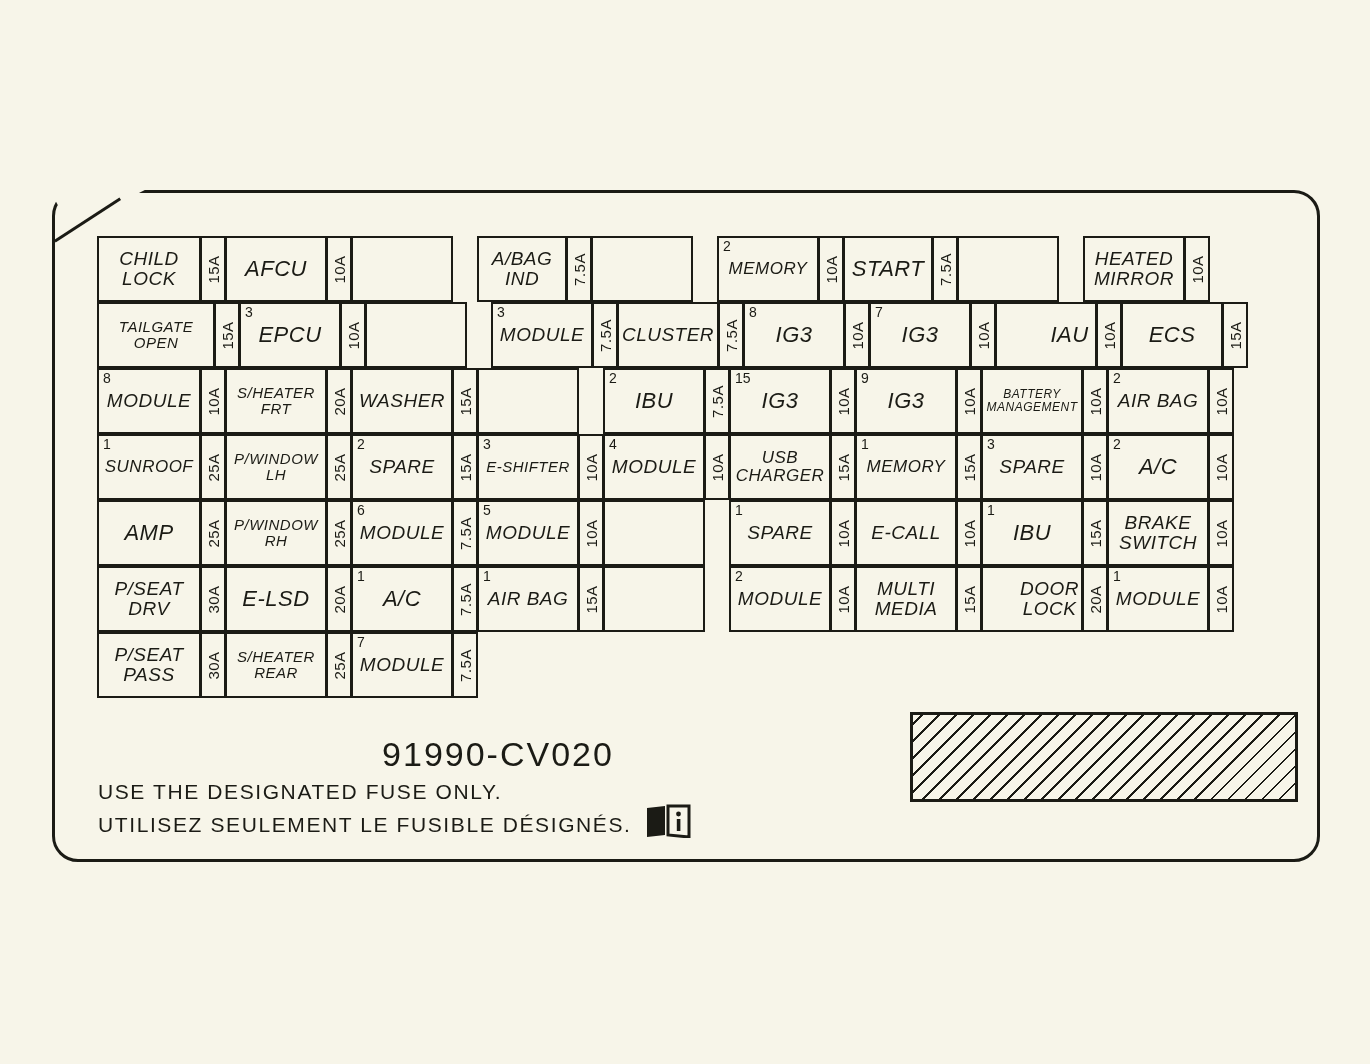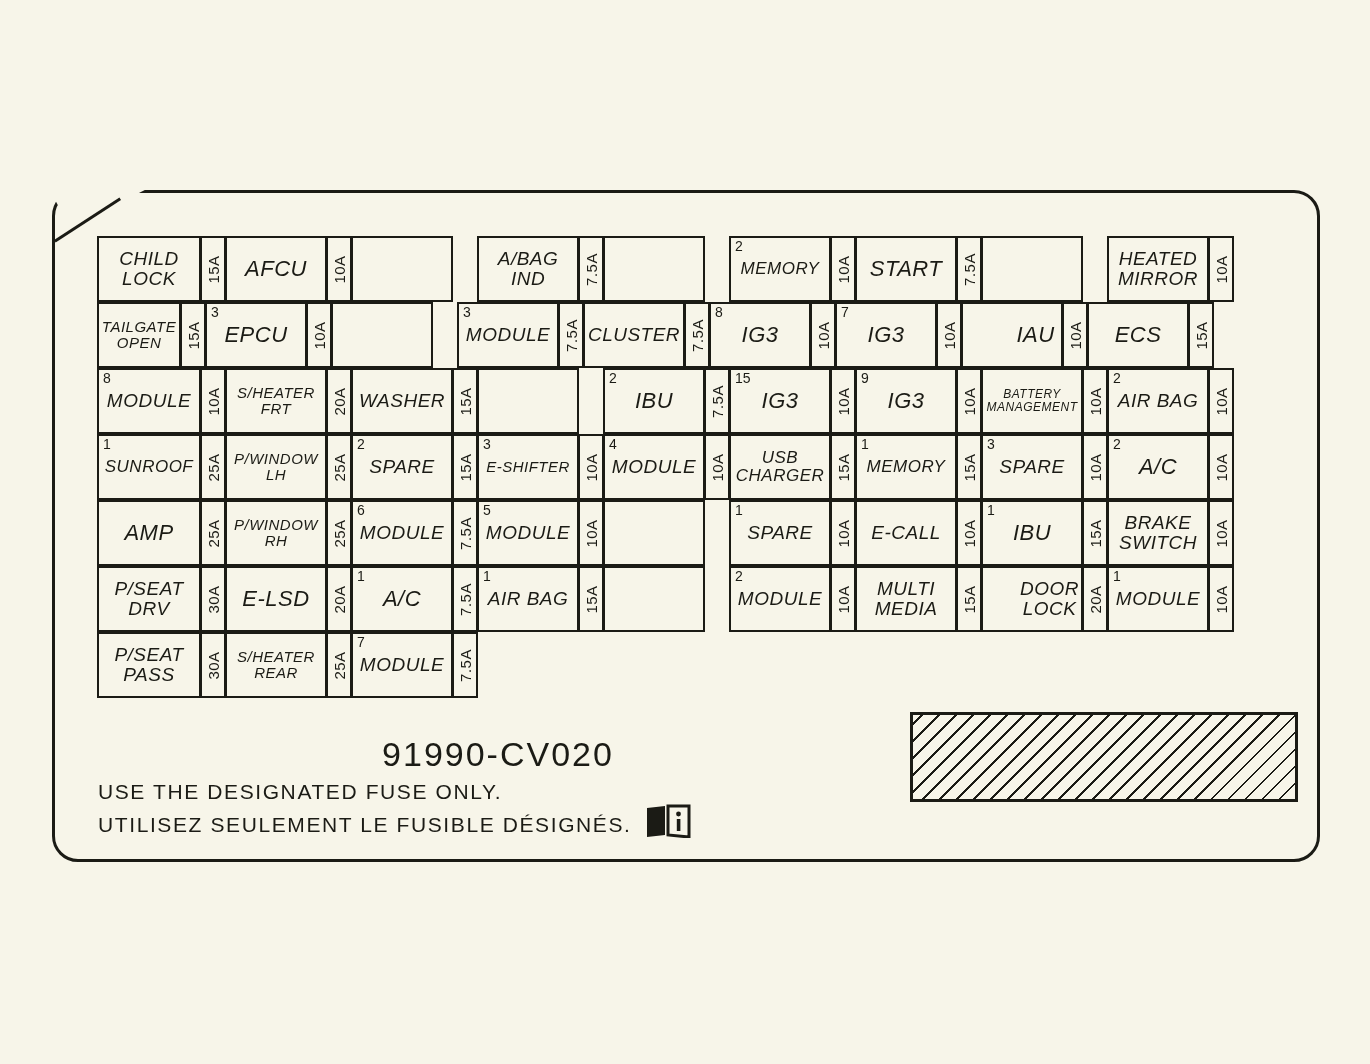--- a/index.html
+++ b/index.html
@@ -148,54 +148,54 @@
         <span>15A</span>
       </div>
       <div class="cell" style="width: 102px; height: 66px;">
         <div class="label fs22">AFCU</div>
       </div>
       <div class="amp" style="height: 66px;">
         <span>10A</span>
       </div>
       <div class="cell empty" style="width: 102px; height: 66px;"></div>
       <div class="cell blank" style="width: 26px; height: 66px;"></div>
-      <div class="cell" style="width: 102px; height: 66px; justify-content: center;">
+      <div class="cell" style="width: 90px; height: 66px; justify-content: center;">
         <div class="label fs19">A/BAG
 IND</div>
       </div>
       <div class="amp" style="height: 66px;">
         <span>7.5A</span>
       </div>
       <div class="cell empty" style="width: 102px; height: 66px;"></div>
       <div class="cell blank" style="width: 26px; height: 66px;"></div>
       <div class="cell" style="width: 102px; height: 66px;">
         <div class="num">2</div>
         <div class="label fs17">MEMORY</div>
       </div>
       <div class="amp" style="height: 66px;">
         <span>10A</span>
       </div>
-      <div class="cell" style="width: 102px; height: 66px;">
+      <div class="cell" style="width: 90px; height: 66px;">
         <div class="label fs22">START</div>
       </div>
       <div class="amp" style="height: 66px;">
         <span>7.5A</span>
       </div>
       <div class="cell empty" style="width: 102px; height: 66px;"></div>
       <div class="cell blank" style="width: 26px; height: 66px;"></div>
       <div class="cell" style="width: 102px; height: 66px;">
         <div class="label fs19">HEATED
 MIRROR</div>
       </div>
       <div class="amp" style="height: 66px;">
         <span>10A</span>
       </div>
     </div>
     <div class="row" style="height: 66px;">
-      <div class="cell" style="width: 84px; height: 66px;">
+      <div class="cell" style="width: 118px; height: 66px;">
         <div class="label fs15">TAILGATE
 OPEN</div>
       </div>
       <div class="amp" style="height: 66px;">
         <span>15A</span>
       </div>
       <div class="cell" style="width: 102px; height: 66px;">
         <div class="num">3</div>
         <div class="label fs22">EPCU</div>
       </div>

